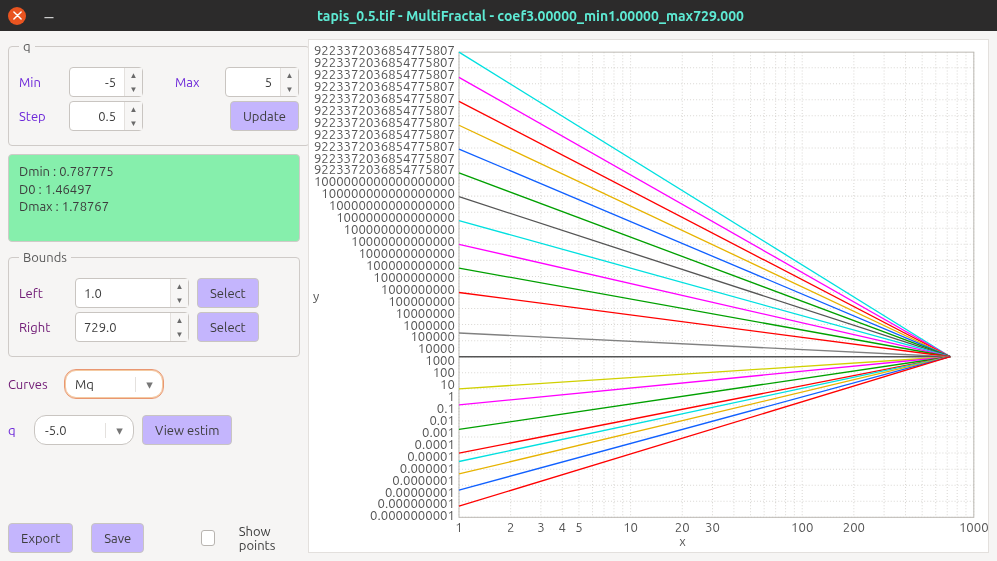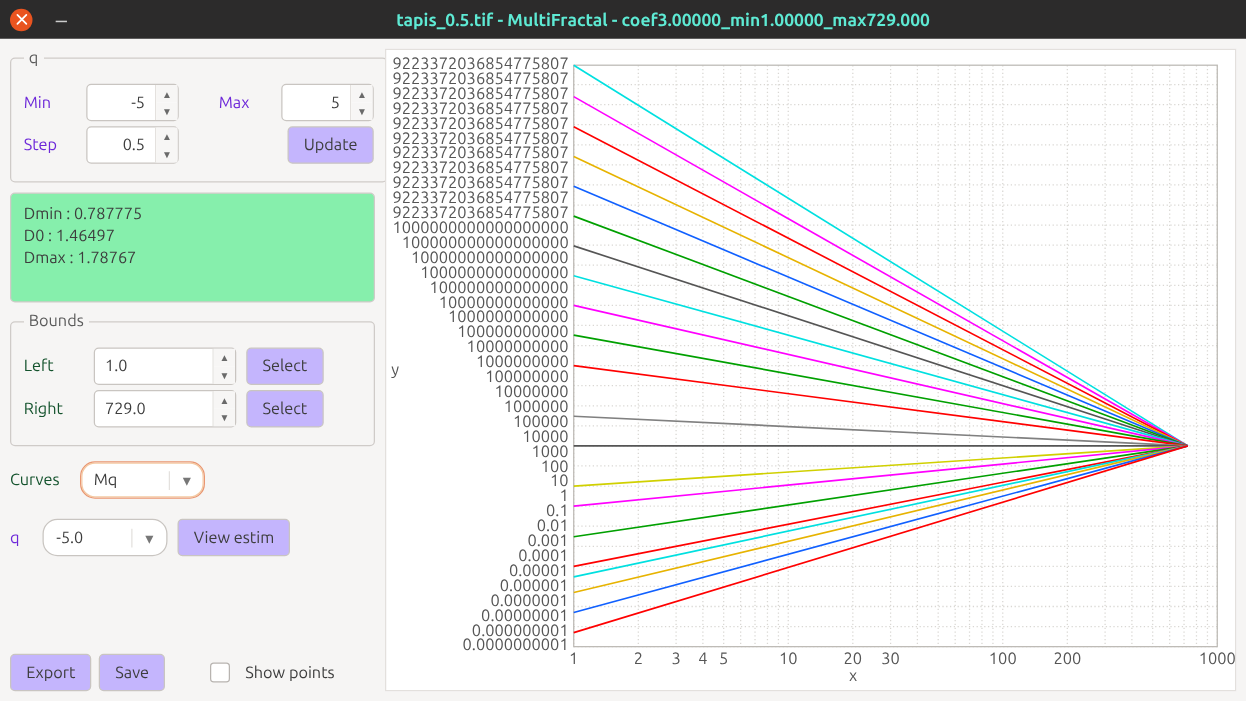--- a/index.html
+++ b/index.html
@@ -10,33 +10,33 @@
 .tb-close{background:#e95420}
 .tb-close svg{width:9px;height:9px}
 .tb-min{color:#ccc;font-size:18px;line-height:0}
 .tb-title{flex:1;text-align:center;color:#5eead4;font-weight:600;font-size:14px}
 .body{flex:1;display:flex;padding:8px;gap:8px}
 .left{width:292px;display:flex;flex-direction:column;gap:8px}
 fieldset{border:1px solid #cfcbc8;border-radius:4px;padding:10px 10px}
 legend{padding:0 4px;color:#5b5b5b;font-size:13px}
 .row{display:flex;align-items:center;gap:8px;margin:4px 0}
 label.lab{width:42px;color:#6d28d9}
-label.lab2{width:48px;color:#14532d}
+label.lab2{width:48px;color:#701a75}
 .spin{display:flex;align-items:stretch;border:1px solid #c9c5c1;border-radius:4px;background:#fff;height:30px}
 .spin input{border:none;width:54px;text-align:right;padding:0 8px;background:transparent;outline:none}
 .spin.wide input{width:94px;text-align:left;padding:0 8px}
 .spin .arrows{width:18px;display:flex;flex-direction:column;border-left:1px solid #e4e1de}
 .spin .arrows button{flex:1;border:none;background:#f7f6f5;font-size:8px;color:#6a6a6a;cursor:pointer}
 .btn{border:1px solid #c9c5c1;background:#c4b5fd;border-radius:4px;height:30px;padding:0 12px;cursor:pointer;color:#3d3d3d}
 .stats{border:1px solid #cfcbc8;border-radius:4px;padding:8px 10px;height:88px;background:#86efac;line-height:1.35;color:#3d3d3d}
 .sel{display:flex;align-items:center;border:1px solid #c9c5c1;border-radius:12px;background:#fff;height:30px}
 .sel.focus{border-color:#e99771;box-shadow:0 0 0 1px #f4caa2 inset}
 .sel span{flex:1;padding:0 10px}
 .sel .dd{width:28px;border-left:1px solid #e4e1de;display:flex;align-items:center;justify-content:center;color:#777}
-.bottom-row{margin-top:auto;display:flex;align-items:center;gap:6px;padding-top:8px}
+.bottom-row{margin-top:auto;display:flex;align-items:center;gap:18px;padding-top:8px}
 .chk{width:16px;height:16px;border:1px solid #b8b4b0;border-radius:3px;background:#fff;margin-right:6px}
 .plot-wrap{flex:1;position:relative;background:#fff;border:1px solid #e3e0dd;display:flex}
 .ylabel{position:absolute;left:4px;top:50%;transform:translateY(-50%);font-size:13px;color:#555}
 .xlabel{position:absolute;bottom:4px;left:55%;transform:translateX(-50%);font-size:13px;color:#555}
 svg.plot{flex:1}
 </style>
 </head>
 <body>
 
 <div class="window">

